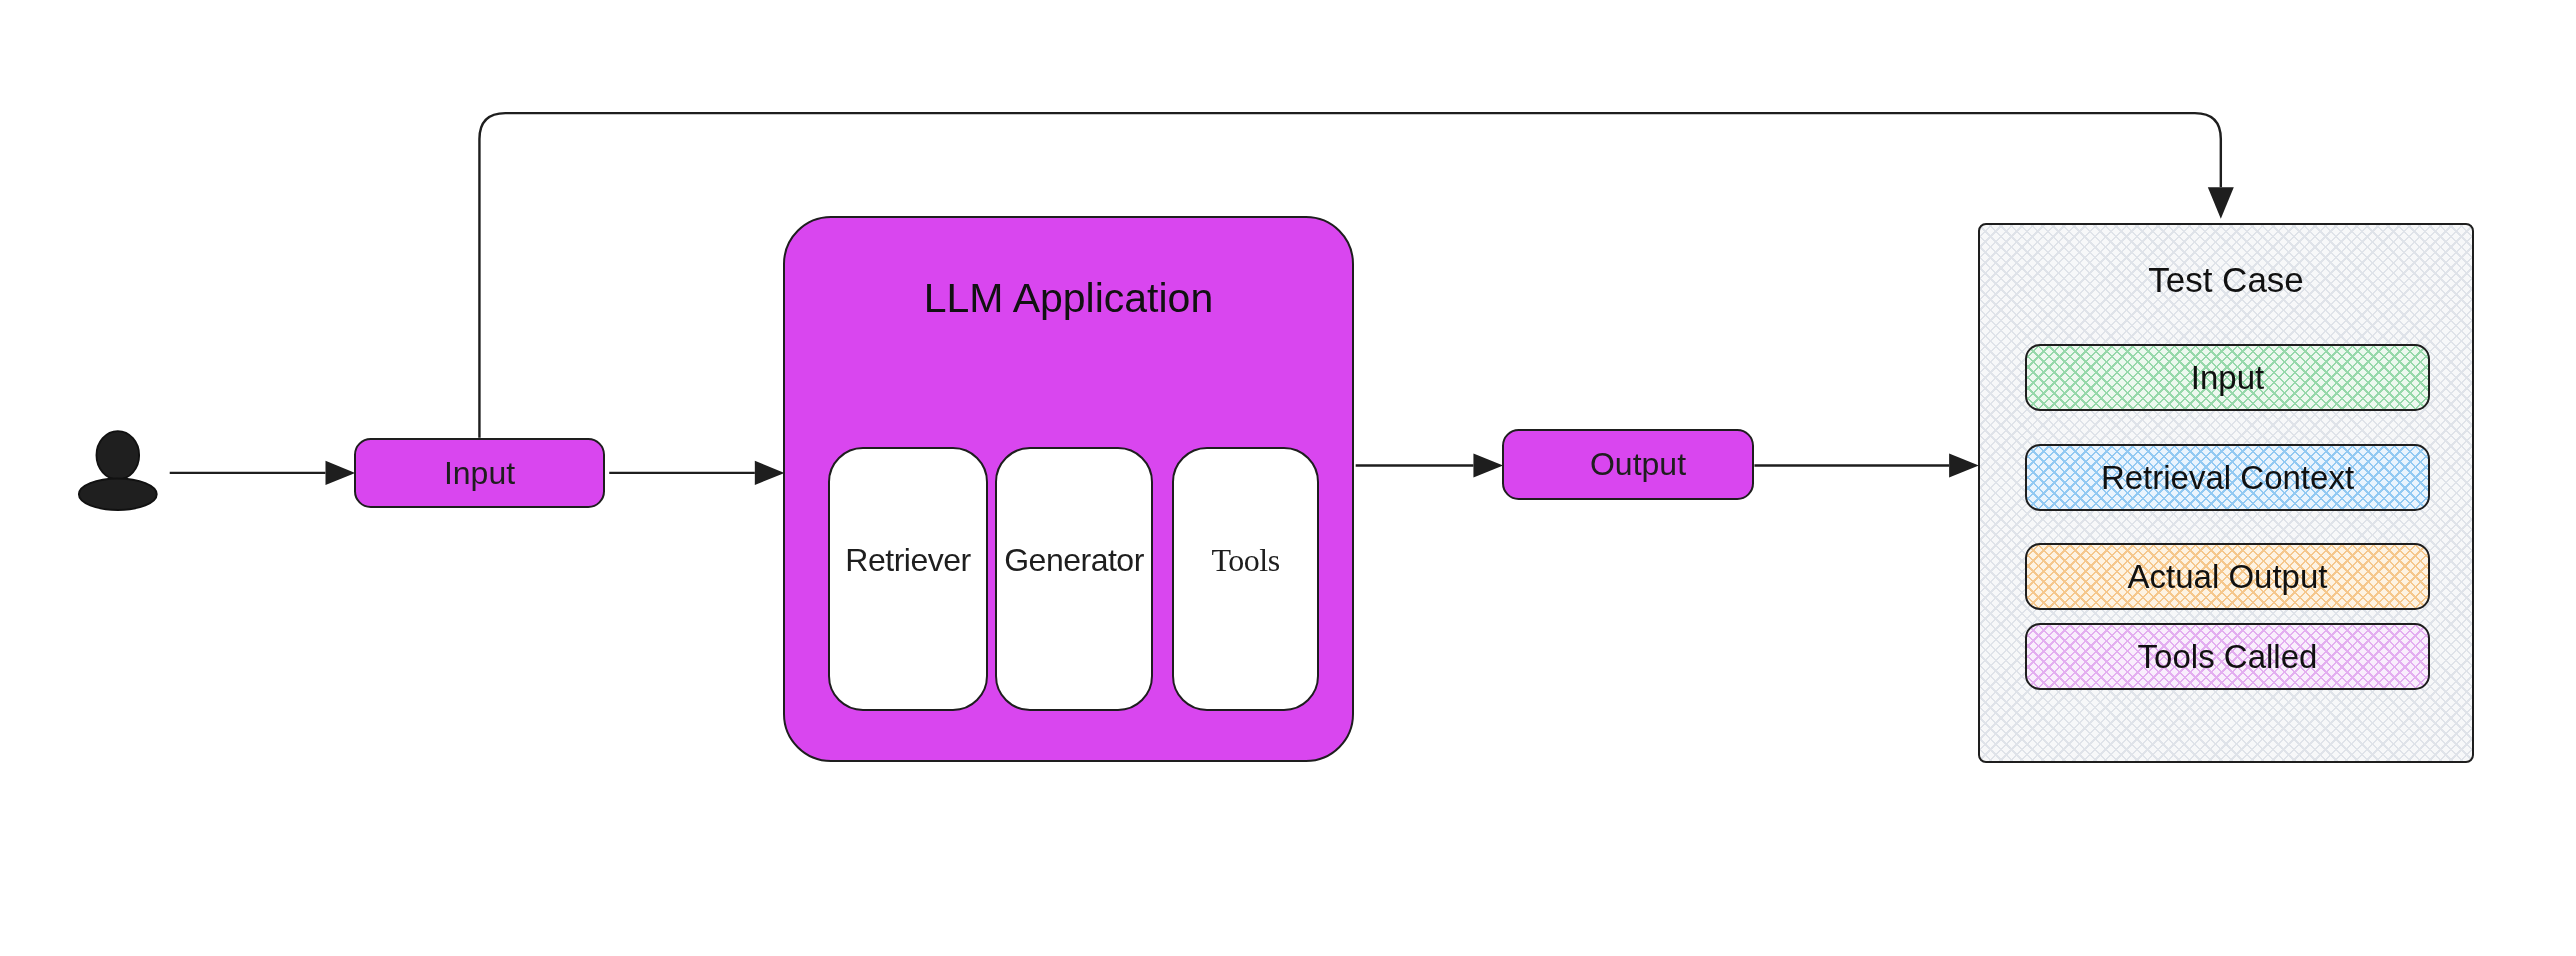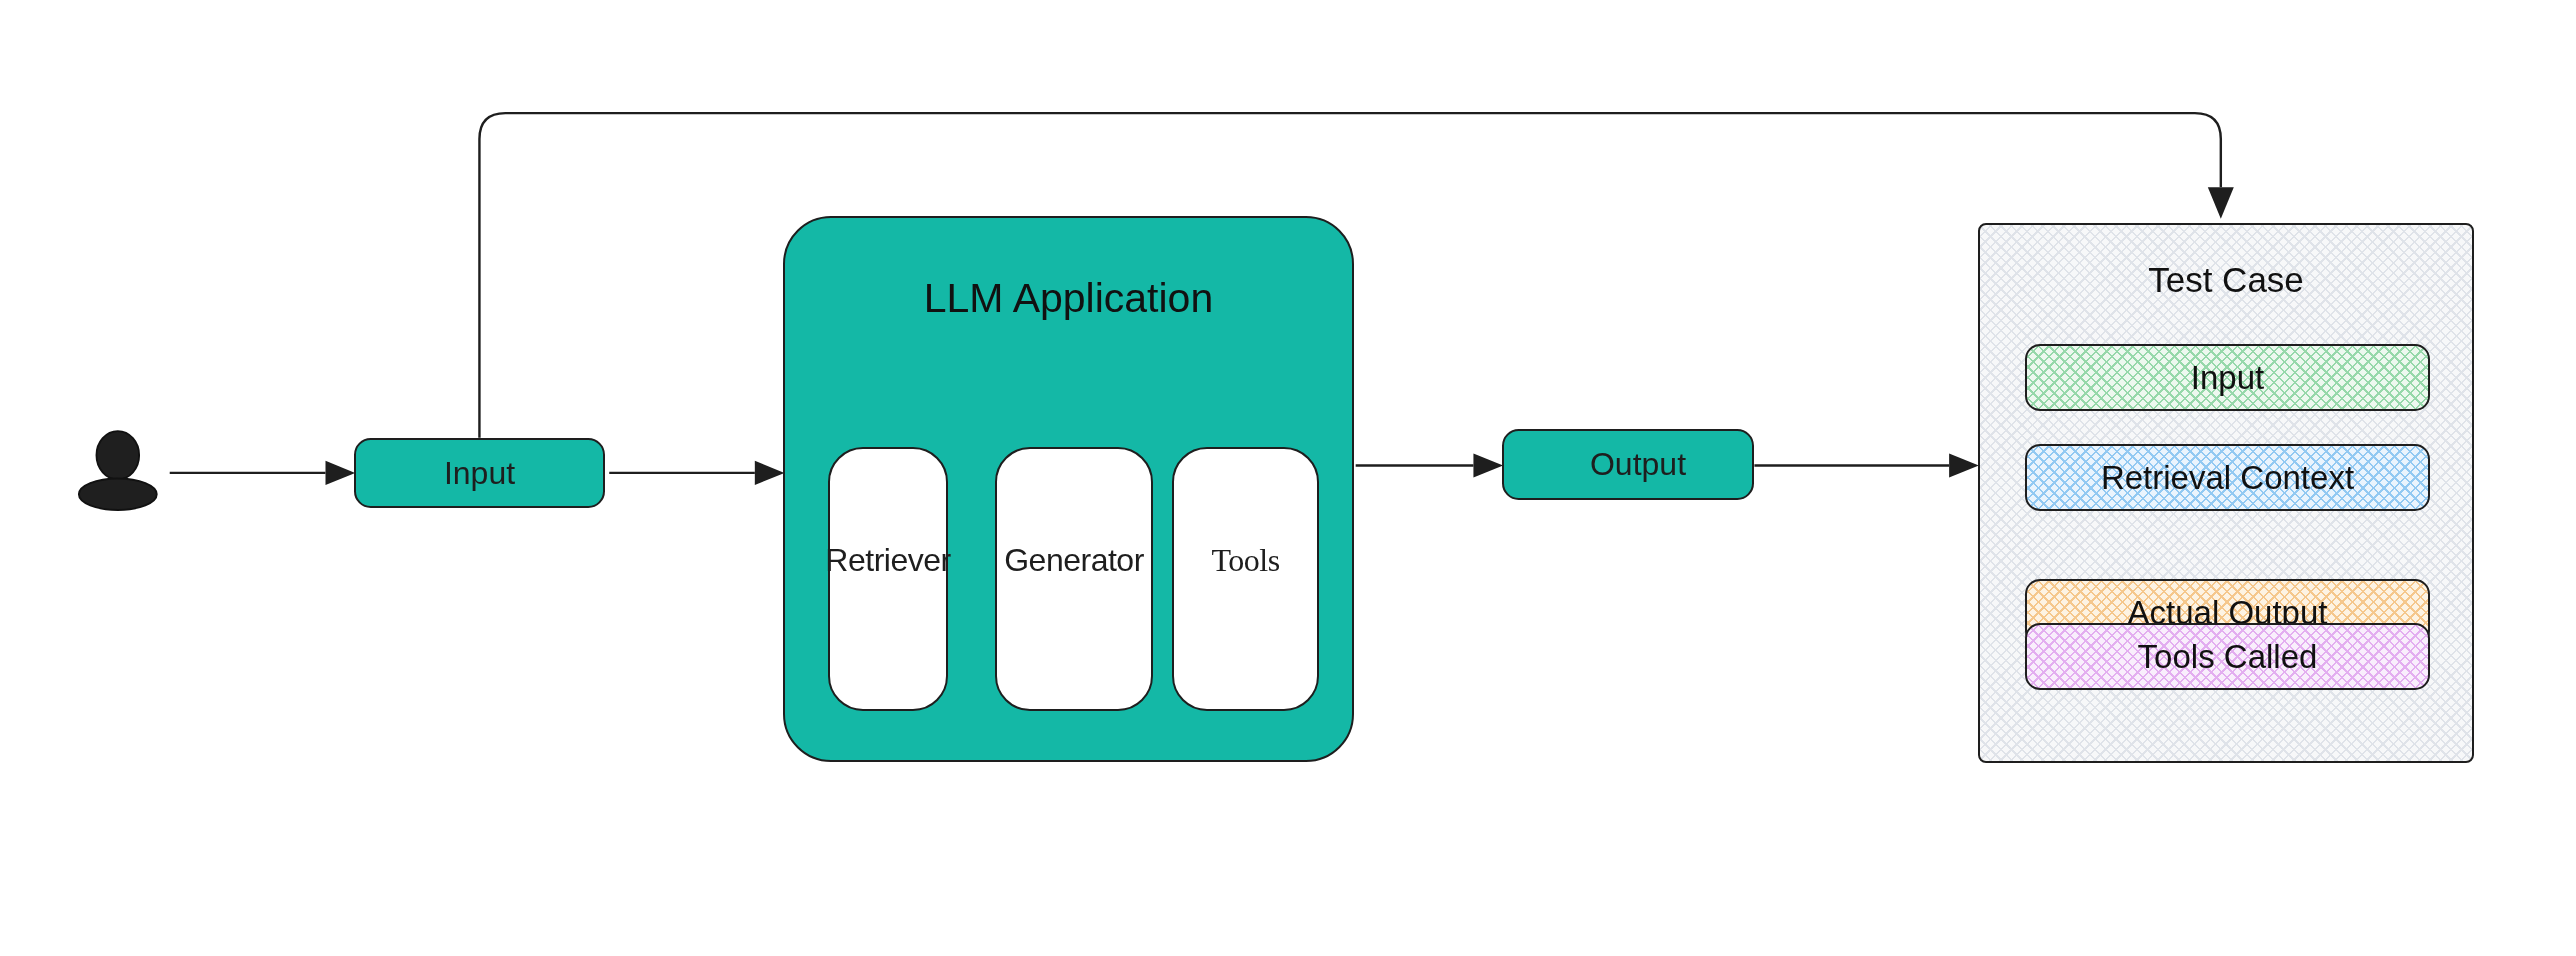--- a/index.html
+++ b/index.html
@@ -11,40 +11,40 @@
     color:#1e1e1e;
     overflow:hidden;
   }
   svg.connectors{position:absolute;left:0;top:0;width:2576px;height:956px;}
   .edge{stroke:#1e1e1e;stroke-width:2.6;fill:none;}
   .head{fill:#1e1e1e;stroke:none;}
   .person{fill:#1f1f1f;stroke:#111;stroke-width:2;}
 
   .node{
     position:absolute;box-sizing:border-box;
-    border:2.8px solid #1e1e1e;background:#14b8a6;
+    border:2.8px solid #1e1e1e;background:#d946ef;
     display:flex;align-items:center;justify-content:center;
   }
   .pill{border-radius:16.7px;font-size:32px;}
   .input-node{left:354px;top:438px;width:251px;height:70px;}
   .output-node{left:1502px;top:429px;width:252px;height:71px;padding-left:20px;}
 
   .llm-box{left:783px;top:216px;width:571px;height:546px;border-radius:48px;display:block;}
   .llm-title{
     position:absolute;left:0;top:57px;width:100%;
     text-align:center;font-size:41px;color:#111;
   }
   .component{
     position:absolute;box-sizing:border-box;top:229px;height:264px;
     border:2.8px solid #1e1e1e;border-radius:35px;background:#fff;
     display:flex;align-items:center;justify-content:center;
     font-size:32px;letter-spacing:-0.5px;
   }
   .component span{transform:translateY(-19.5px);}
-  .comp-retriever{left:43px;width:120px;}
+  .comp-retriever{left:43px;width:160px;}
   .comp-generator{left:210px;width:158px;}
   .comp-tools{left:387px;width:147px;font-family:Liberation Serif, serif;}
 
   .hatched{
     background-color:var(--fill,#f7f8f9);
     background-image:
       repeating-linear-gradient(45deg,  var(--hatch,#dfe3e9) 0, var(--hatch,#dfe3e9) 1.7px, transparent 1.7px, transparent 7.4px),
       repeating-linear-gradient(135deg, var(--hatch,#dfe3e9) 0, var(--hatch,#dfe3e9) 1.7px, transparent 1.7px, transparent 7.4px);
   }
   .test-case{left:1978px;top:223px;width:496px;height:540px;border-radius:8px;display:block;}
@@ -53,21 +53,21 @@
     text-align:center;font-size:35px;color:#111;
   }
   .field{
     position:absolute;box-sizing:border-box;left:45px;width:405px;height:67px;
     border:2.8px solid #1e1e1e;border-radius:15px;
     display:flex;align-items:center;justify-content:center;
     font-size:33px;color:#111;
   }
   .field-0{top:119px;}
   .field-1{top:219px;}
-  .field-2{top:318px;margin-top:36px;}
+  .field-2{top:318px;}
   .field-3{top:398px;}
 </style>
 </head>
 <body>
 
 <div class="canvas">
 
   <svg class="connectors" viewBox="0 0 2778 1031" xmlns="http://www.w3.org/2000/svg">
     <g>
       <ellipse class="person" cx="127" cy="491" rx="23" ry="26"></ellipse>

